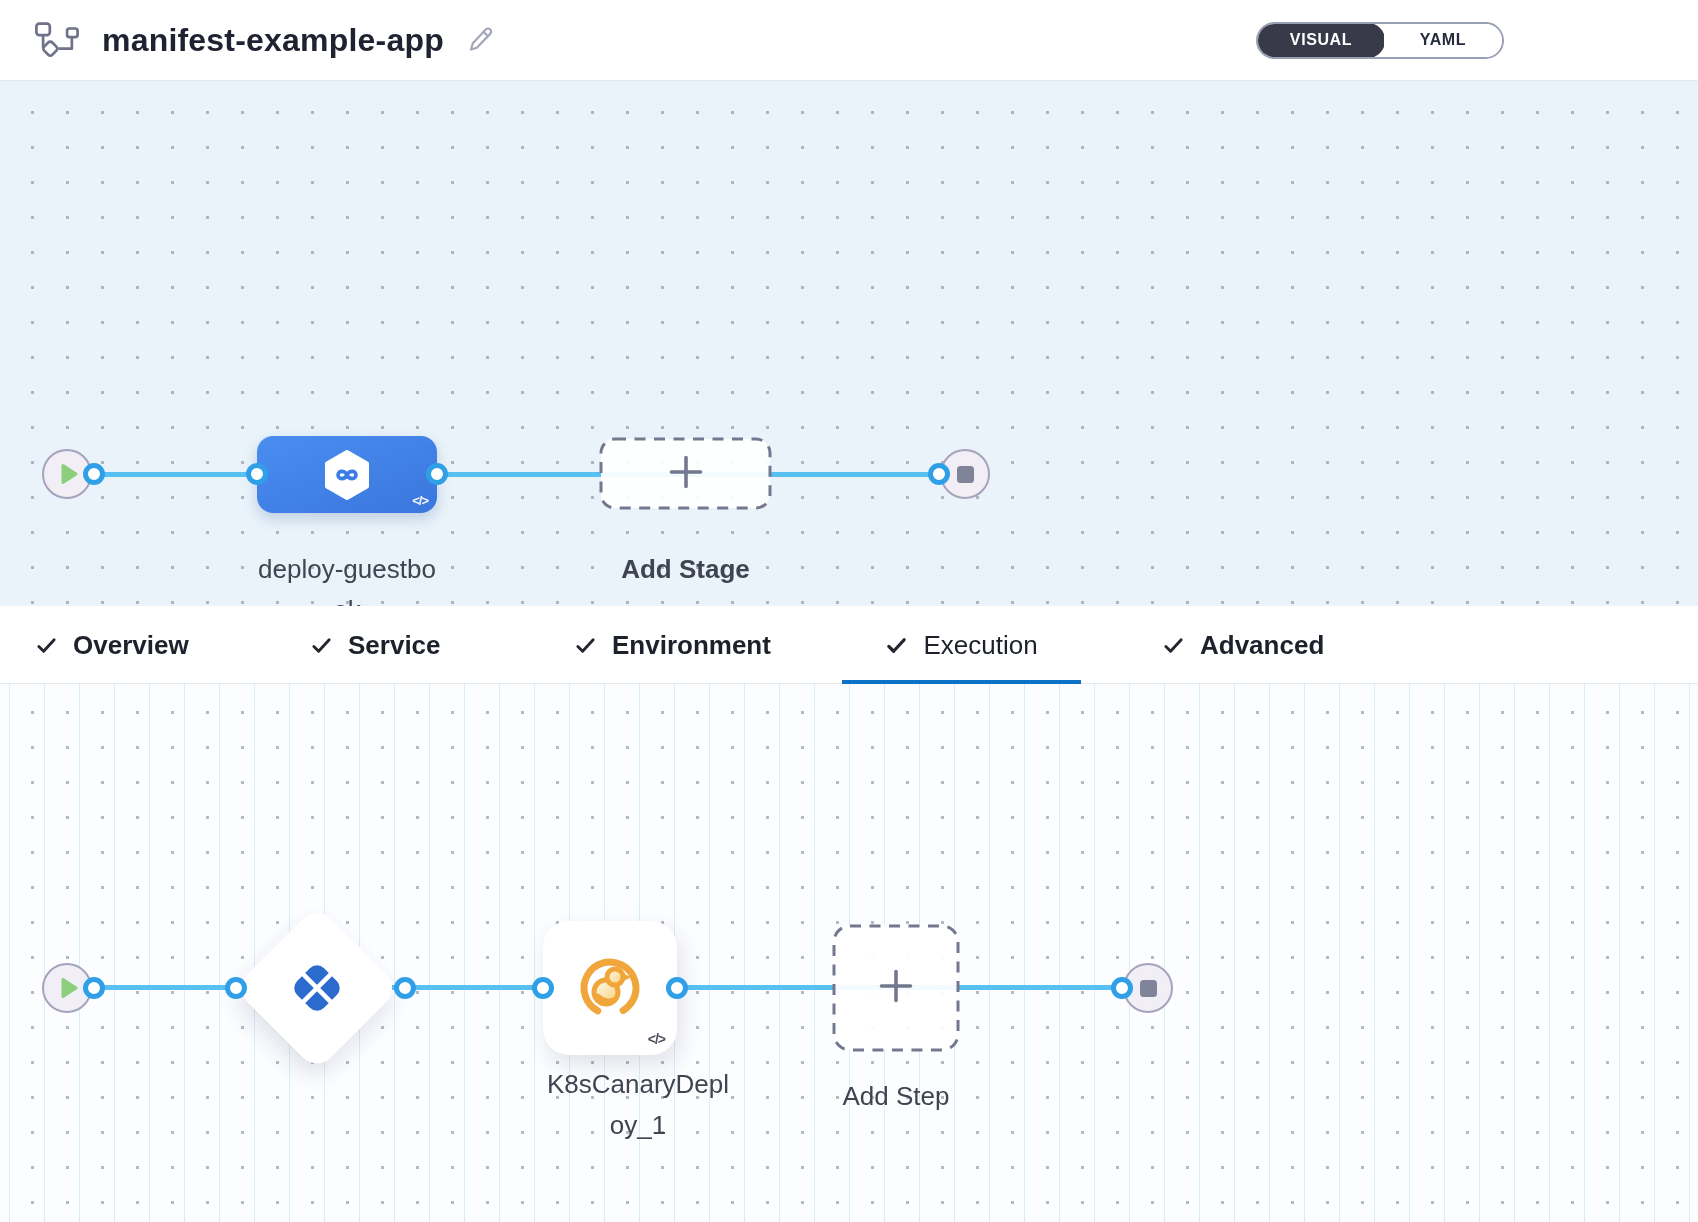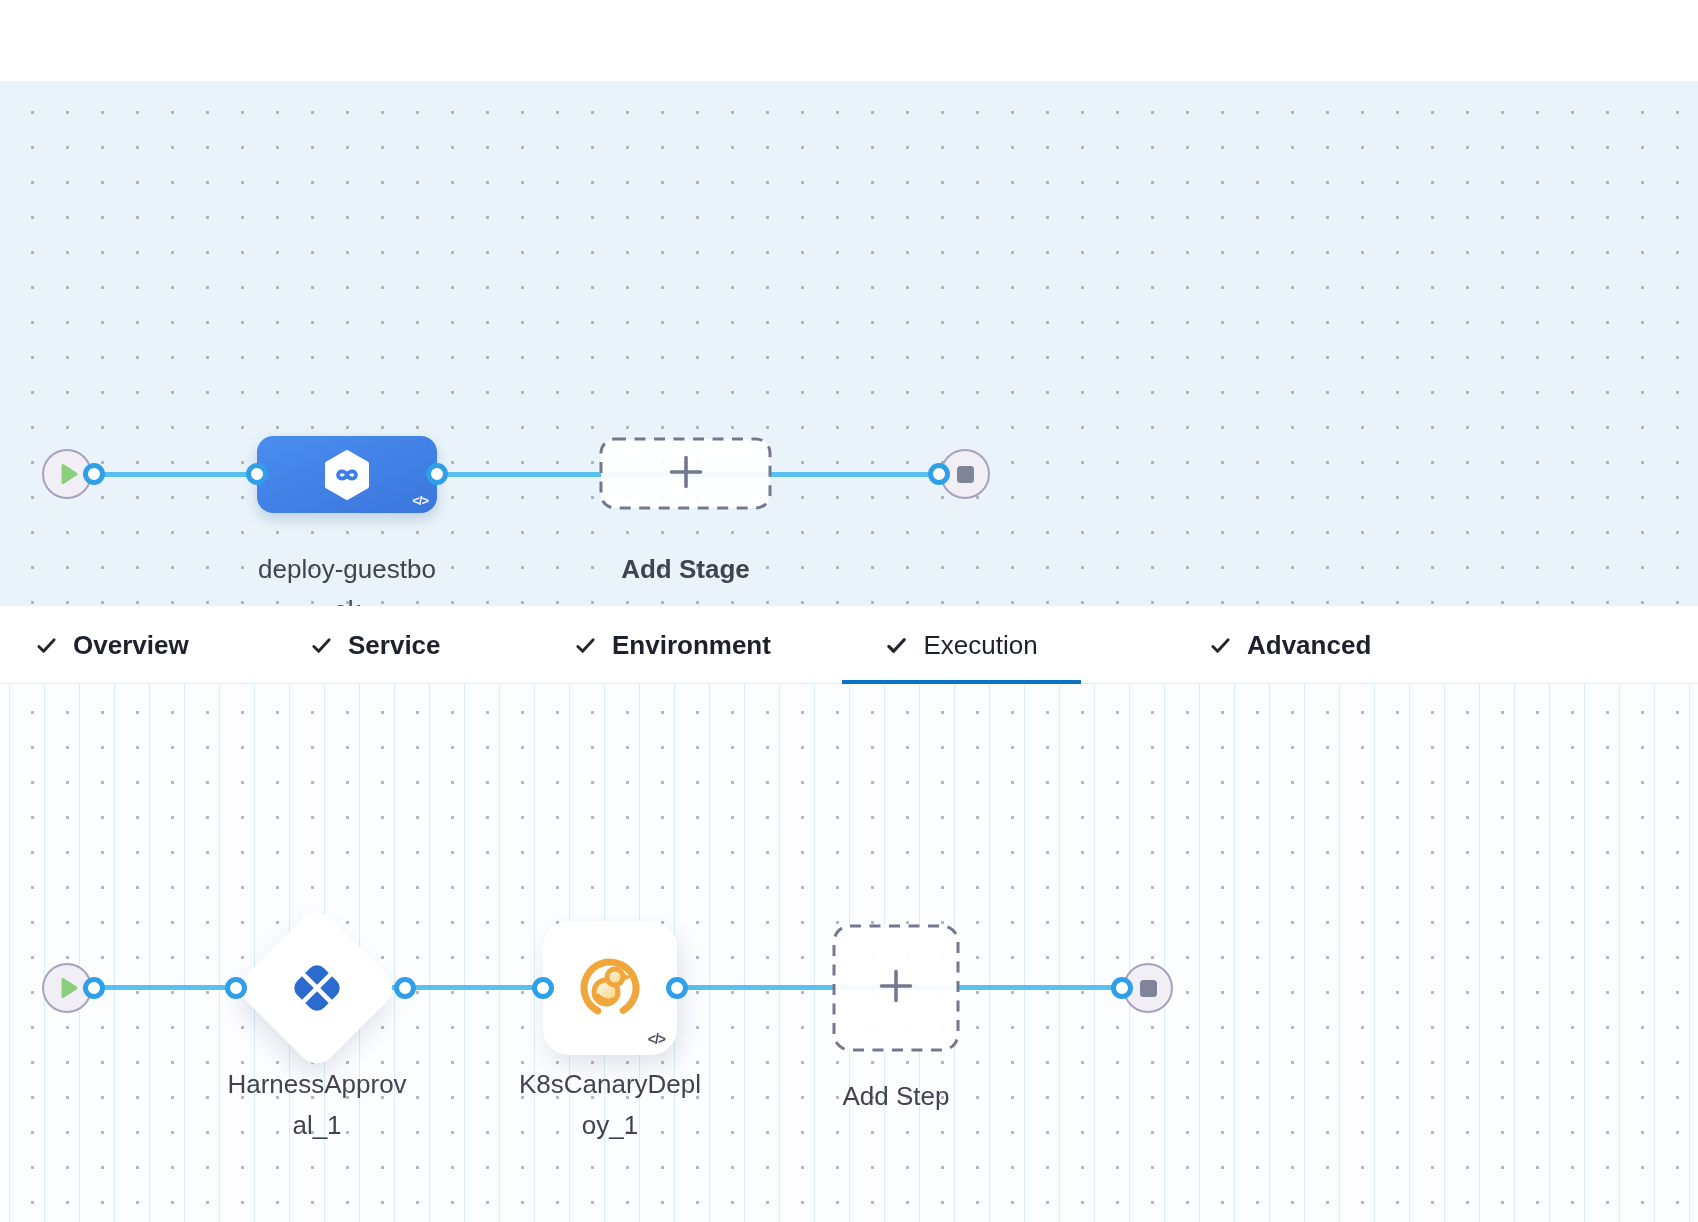--- a/index.html
+++ b/index.html
@@ -70,20 +70,42 @@
          font-size:26px; font-weight:600; color:#1c212b; cursor:pointer; }
   .tab.active { font-weight:400; justify-content:center; }
   .tab.active::after { content:""; position:absolute; left:0; right:0; bottom:0; height:4px;
                        background:#0b72c6; }
 </style>
 </head>
 <body>
 
 <div id="app">
 
+  <div class="header">
+    <span class="pipeline-glyph">
+      <svg width="46" height="42" viewBox="0 0 48 42" fill="none" stroke="#6f7288" stroke-width="2.8" stroke-linejoin="round">
+        <rect x="2.5" y="4" width="14" height="12" rx="3"></rect>
+        <rect x="34.5" y="9" width="11" height="9" rx="2.5"></rect>
+        <rect x="11" y="24" width="12" height="12" rx="3" transform="rotate(45 17 30)"></rect>
+        <path d="M9.5 16 V29.5"></path>
+        <path d="M25.5 30 H39.5 V18.5"></path>
+      </svg>
+    </span>
+    <h1 class="page-title">manifest-example-app</h1>
+    <span class="edit-pencil">
+      <svg width="32" height="32" viewBox="0 0 32 32" fill="none" stroke="#a3a6b7" stroke-width="2.2" stroke-linejoin="round" stroke-linecap="round">
+        <path d="M7 25.5 l1.8-6.2 L21.8 5.5 a3.1 3.1 0 0 1 4.4 4.4 L12.8 23.7 L7 25.5 Z"></path>
+        <path d="M19.8 8 l4.2 4.2"></path>
+      </svg>
+    </span>
+    <div class="view-toggle">
+      <div class="seg seg-visual">VISUAL</div>
+      <div class="seg seg-yaml">YAML</div>
+    </div>
+  </div>
 
   <div class="canvas-top">
 
     <div class="connector" style="left:94px; top:391px; width:845px;"></div>
 
     <div class="terminal" style="left:42px; top:368px;">
       <svg width="24" height="24" viewBox="0 0 24 24" style="margin-left:4px;">
         <polygon points="6,3.5 19,12 6,20.5" fill="#8bcf7c" stroke="#8bcf7c" stroke-width="3" stroke-linejoin="round"></polygon>
       </svg>
     </div>
@@ -138,21 +160,21 @@
           <path d="M4 13 l5 5 L20 6"></path>
         </svg>
       <span>Environment</span>
     </div>
     <div class="tab active" style="left:842px; width:239px;">
       <svg width="23" height="23" viewBox="0 0 24 24" fill="none" stroke="#23262e" stroke-width="3.4" stroke-linecap="round" stroke-linejoin="round">
           <path d="M4 13 l5 5 L20 6"></path>
         </svg>
       <span>Execution</span>
     </div>
-    <div class="tab" style="left:1209px;">
+    <div class="tab" style="left:1162px;">
       <svg width="23" height="23" viewBox="0 0 24 24" fill="none" stroke="#23262e" stroke-width="3" stroke-linecap="round" stroke-linejoin="round">
           <path d="M4 13 l5 5 L20 6"></path>
         </svg>
       <span>Advanced</span>
     </div>
   </div>
 
   <div class="canvas-bottom">
 
     <div class="connector" style="left:94px; top:301px; width:1028px;"></div>
@@ -207,18 +229,17 @@
             <path d="M20 5.5 V34.5 M5.5 20 H34.5" stroke="#74788f" stroke-width="3.6" stroke-linecap="round"></path>
           </svg>
       </span>
     </div>
 
     <div class="port" style="left:1111px; top:293px;"></div>
     <div class="terminal" style="left:1123px; top:279px;">
       <span class="stop-square"></span>
     </div>
 
-    <div class="node-label" style="left:224px; top:380px; width:186px;">HarnessApproval_1</div>
-    <div class="node-label" style="left:517px; top:380px; width:186px;">K8sCanaryDeploy_1</div>
+    <div class="node-label" style="left:545px; top:380px; width:186px;">K8sCanaryDeploy_1</div>
     <div class="node-label" style="left:801px; top:392px; width:190px;">Add Step</div>
   </div>
 
 </div>
 
 </body></html>

